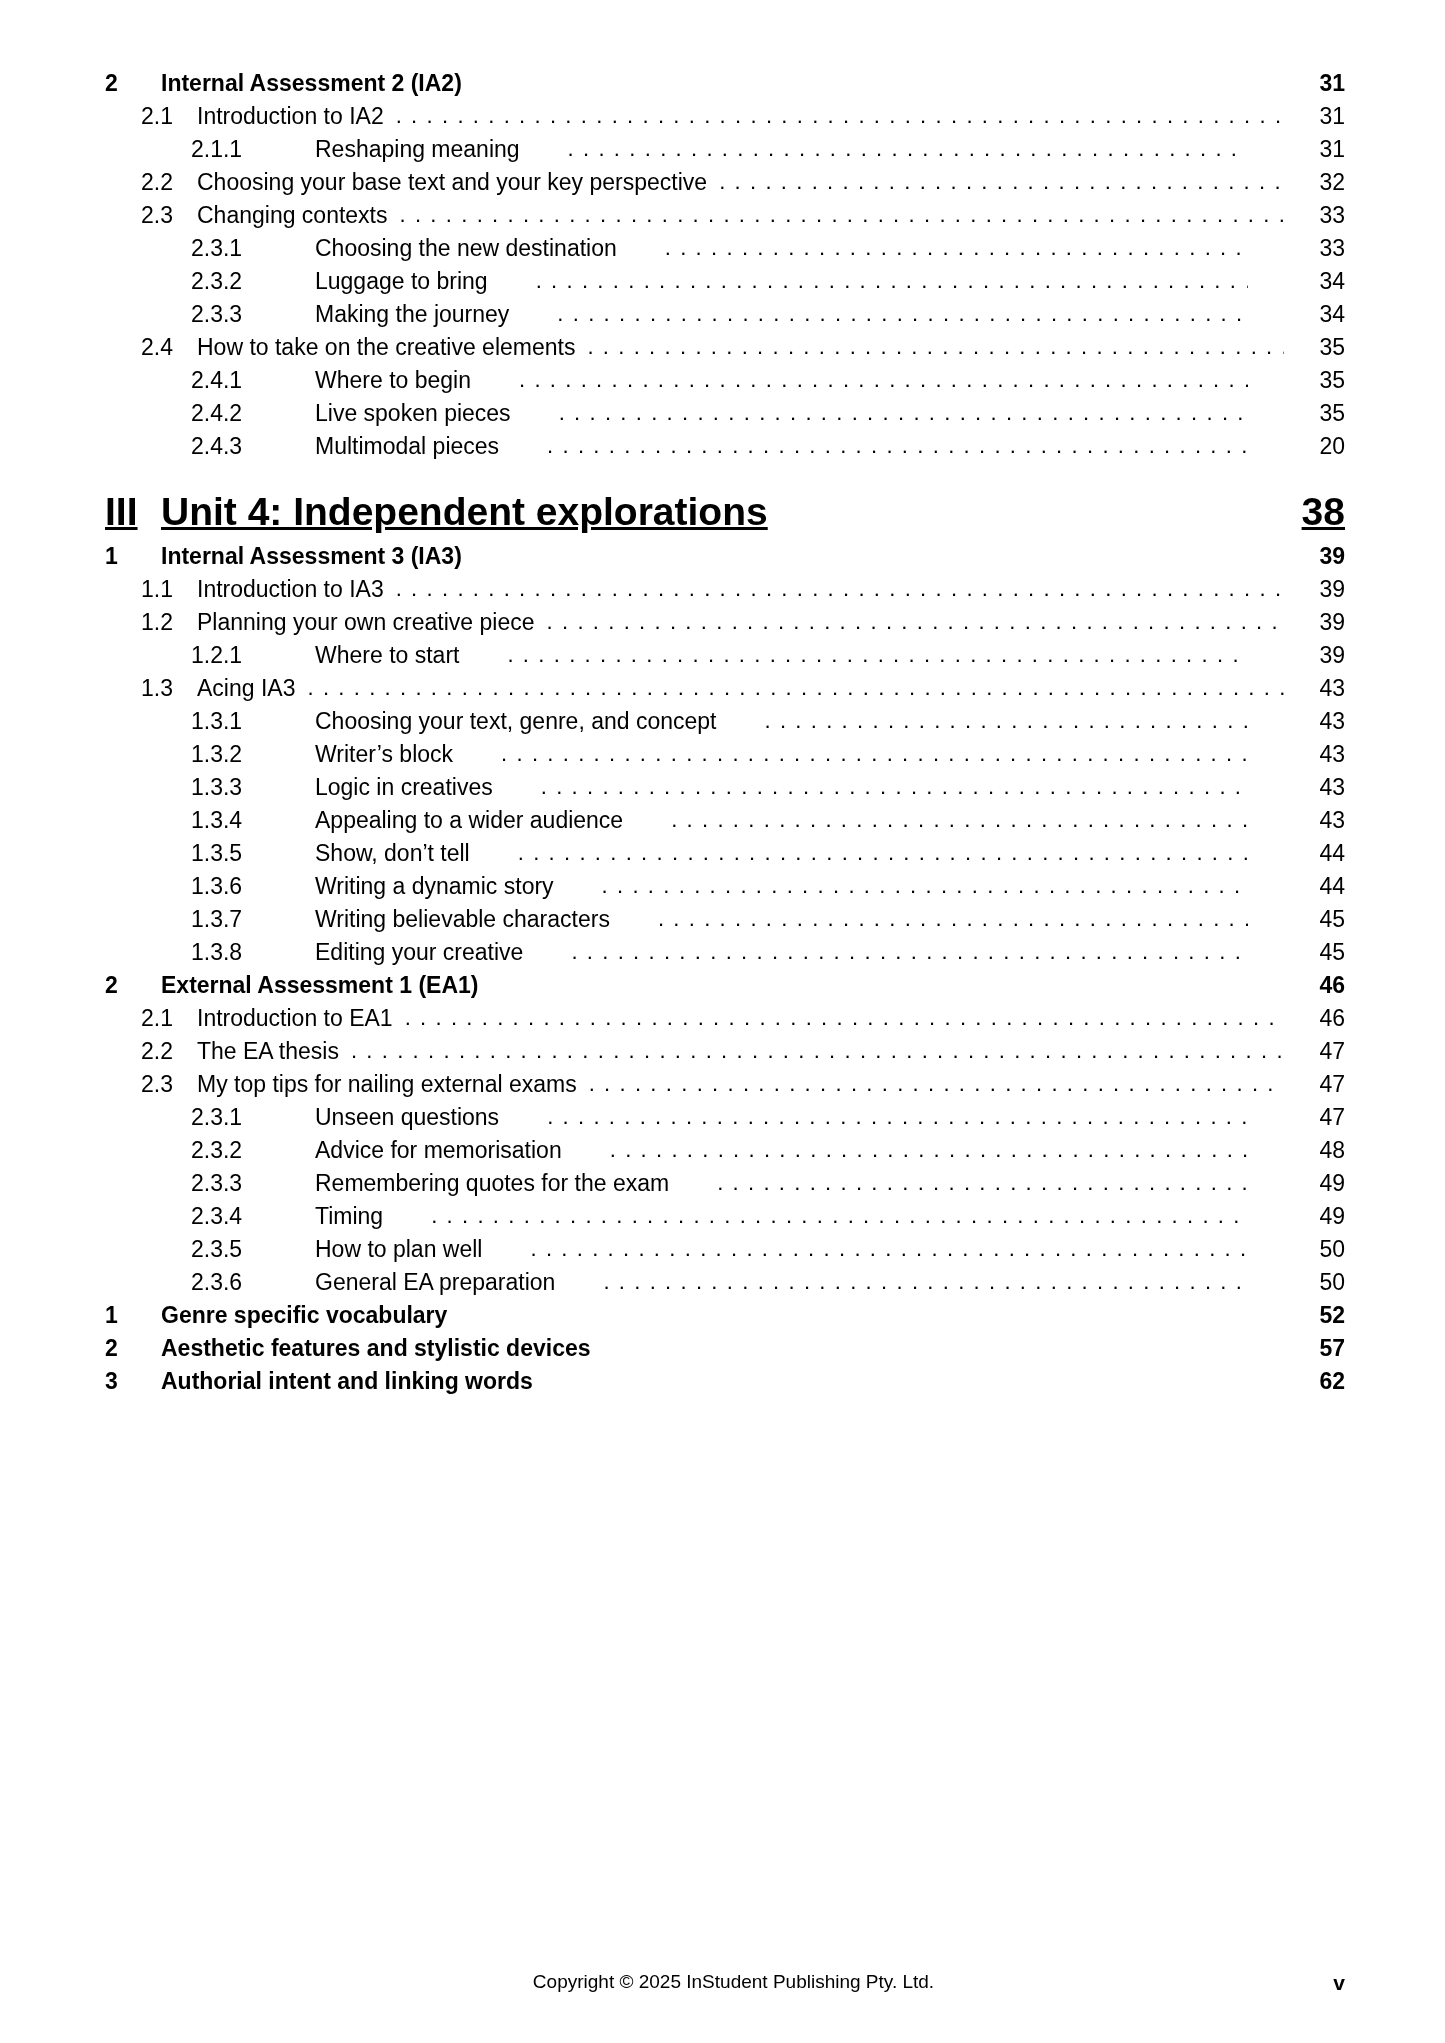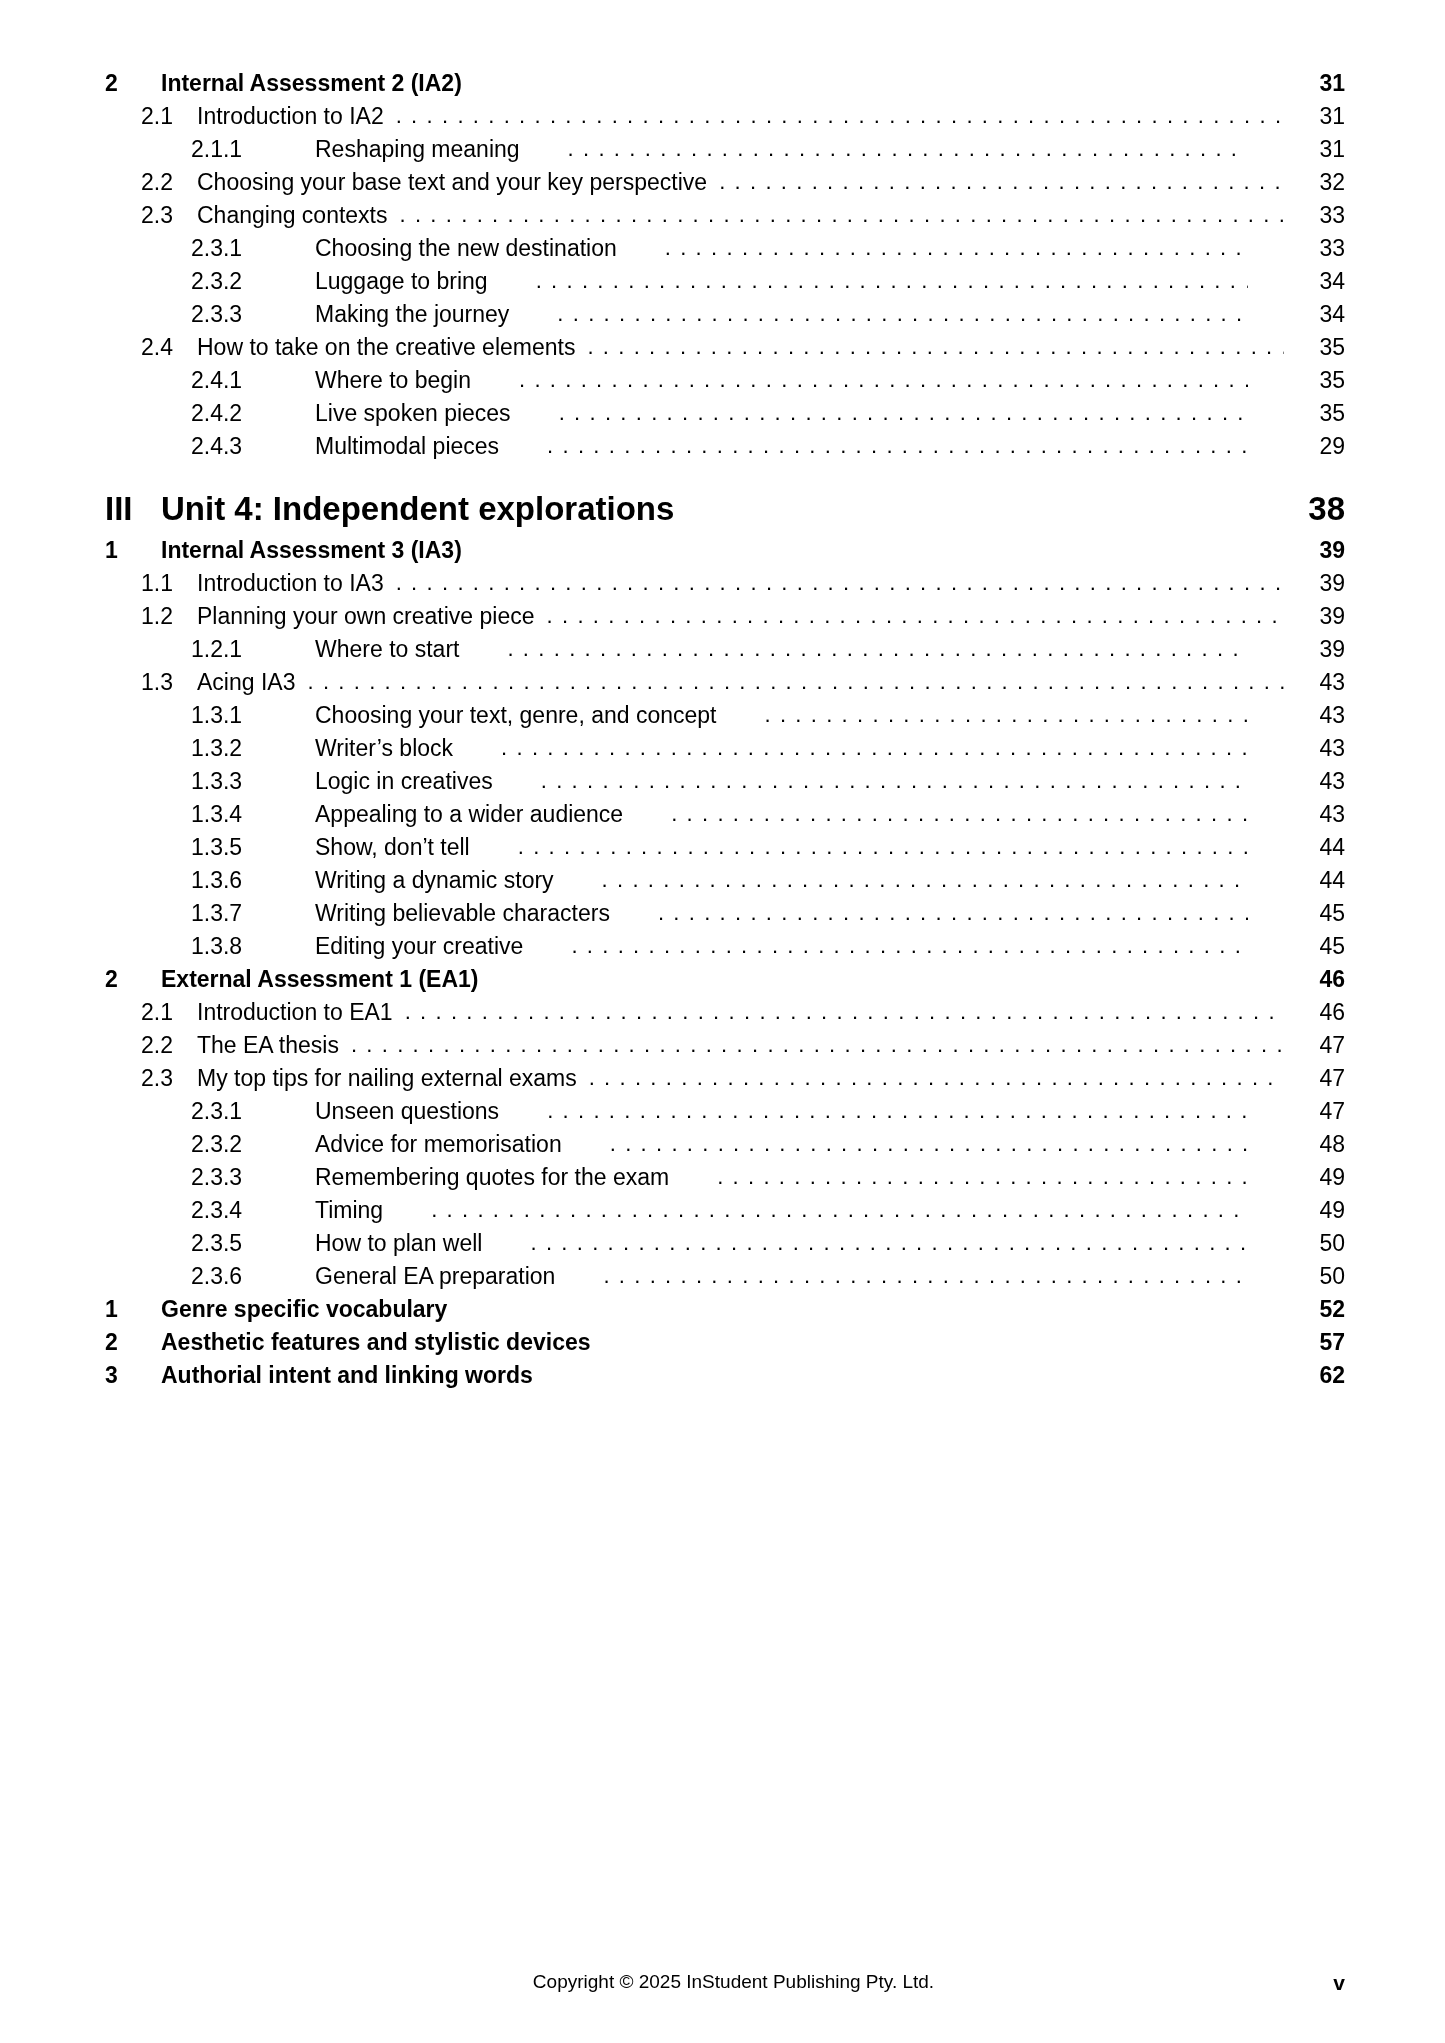--- a/index.html
+++ b/index.html
@@ -59,23 +59,24 @@
     text-align: right;
     white-space: nowrap;
   }
 
   
   .part-row {
     display: flex;
     align-items: center;
     width: 100%;
     font-weight: bold;
-    font-size: 33px;
+    font-size: 39px;
     margin-top: 34px;
     margin-bottom: 14px;
+    text-decoration: underline;
   }
   .part-row .num {
     width: 56px;
     flex: 0 0 56px;
   }
   .part-row .title { flex: 1 1 auto; }
   .part-row .pg { width: 54px; }
 
   
   .lvl1 {
@@ -195,21 +196,21 @@
       <div class="row lvl3">
         <span class="num">2.4.2</span>
         <span class="title">Live spoken pieces</span>
         <span class="leader"></span>
         <span class="pg">35</span>
       </div>
       <div class="row lvl3">
         <span class="num">2.4.3</span>
         <span class="title">Multimodal pieces</span>
         <span class="leader"></span>
-        <span class="pg">29</span>
+        <span class="pg">20</span>
       </div>
       <div class="row part-row">
         <span class="num">III</span>
         <span class="title">Unit 4: Independent explorations</span>
         <span style="flex: 1 1 auto;"></span>
         <span class="pg">38</span>
       </div>
       <div class="row lvl1">
         <span class="num">1</span>
         <span class="title">Internal Assessment 3 (IA3)</span>

